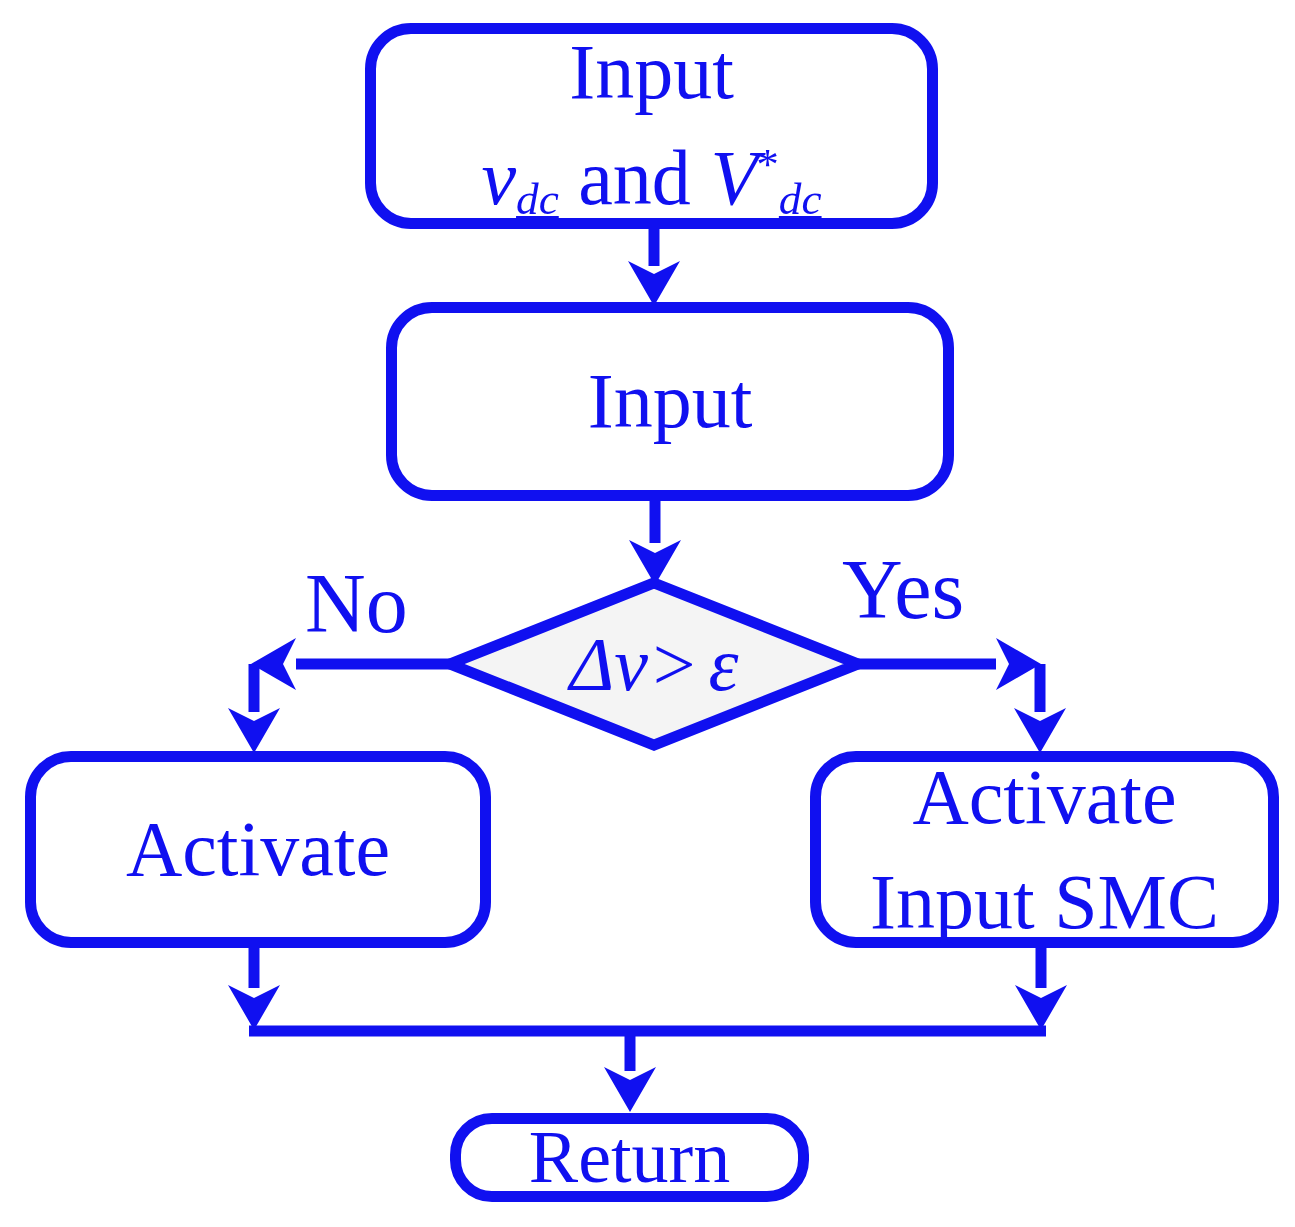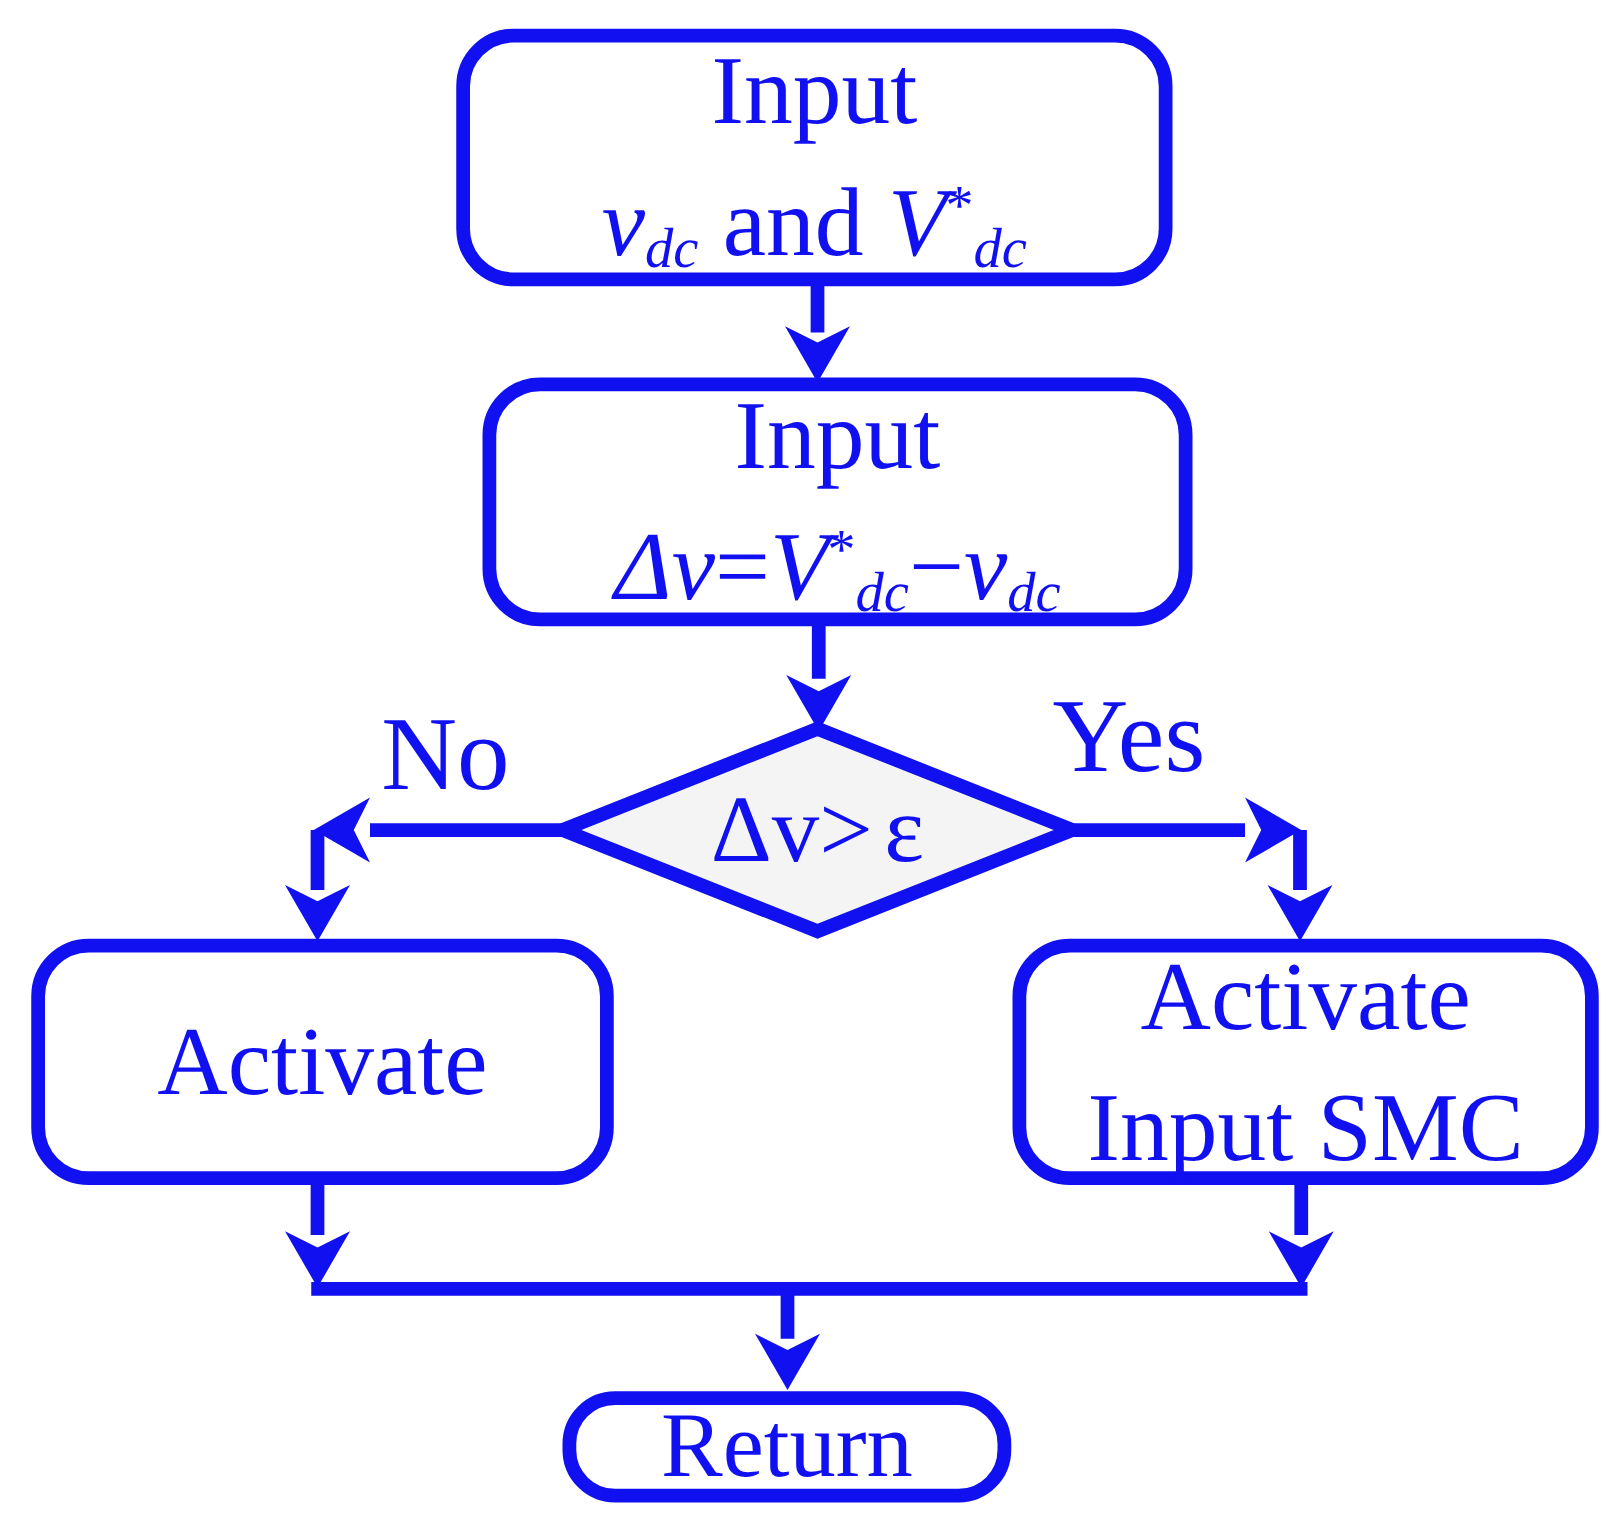--- a/index.html
+++ b/index.html
@@ -40,35 +40,35 @@
     flex-direction: column;
     align-items: center;
     justify-content: center;
     text-align: center;
     line-height: 1.16;
     font-size: 78px;
     gap: 15px;
   }
   .node .line { white-space: nowrap; }
   .it { font-style: italic; }
-  .sb { font-size: 0.58em; font-style: italic; vertical-align: -0.22em; }
+  .sb { font-size: 0.58em; font-style: italic; vertical-align: -0.22em; text-decoration: underline; }
   .sp { font-size: 0.58em; vertical-align: 0.55em; margin-left: -0.04em; }
   .box-input1 { left: 365px; top: 23px;  width: 573px; height: 206px; }
   .box-input2 { left: 386px; top: 302px; width: 568px; height: 199px; }
   .box-mppt   { left: 25px;  top: 751px; width: 466px; height: 197px; }
   .box-smc    { left: 810px; top: 751px; width: 469px; height: 197px; }
   .box-return {
     left: 450px; top: 1113px; width: 359px; height: 89px;
     border-radius: 42px; font-size: 74px; line-height: 0.9;
   }
   .decision-label {
     position: absolute;
     left: 450px; top: 583px; width: 408px; height: 162px;
     display: flex; align-items: center; justify-content: center;
-    font-size: 76px; white-space: nowrap;
+    font-size: 76px; font-style: italic; white-space: nowrap;
   }
   .decision-label .rhs { margin-left: 0.12em; }
   .branch-label {
     position: absolute;
     font-size: 84px;
     line-height: 1;
     white-space: nowrap;
   }
   .label-no  { left: 287px; top: 562px; margin-left: 18px; }
   .label-yes { left: 830px; top: 548px; margin-left: 12px; }
@@ -110,21 +110,20 @@
     <polygon class="head" points="630,1112 604,1067 630,1080 656,1067"></polygon>
   </svg>
 
   <div class="node box-input1">
     <div class="line">Input</div>
     <div class="line"><span class="it">v</span><span class="sb">dc</span><span> and </span><span class="it">V</span><span class="sp">*</span><span class="sb">dc</span></div>
   </div>
 
   <div class="node box-input2">
     <div class="line">Input</div>
-    <div class="line"><span class="it">Δv</span><span>=</span><span class="it">V</span><span class="sp">*</span><span class="sb">dc</span><span>−</span><span class="it">v</span><span class="sb">dc</span></div>
   </div>
 
   <div class="decision-label">
       <span>Δv&gt;</span>
       <span class="rhs">ε</span>
     </div>
 
   <div class="branch-label label-no">No</div>
   <div class="branch-label label-yes">Yes</div>
 

